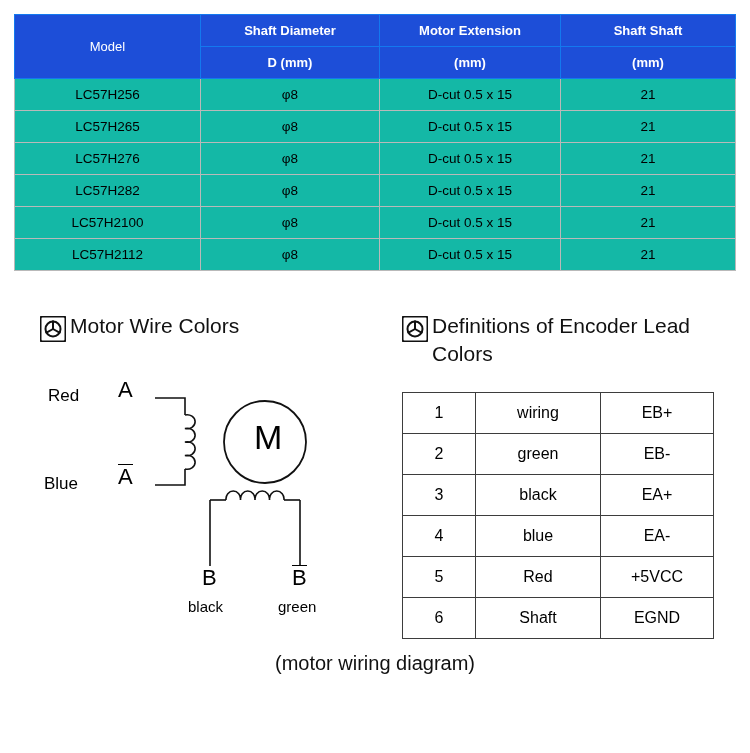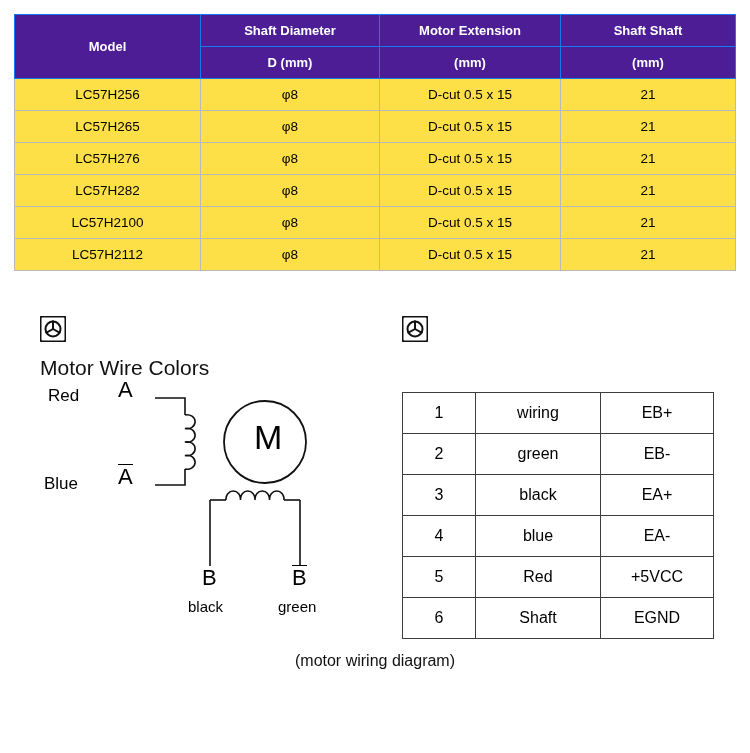--- a/index.html
+++ b/index.html
@@ -30,43 +30,42 @@
   }
   table.spec th, table.spec td {
     border: 1px solid #b9b9b9;
     text-align: center;
     font-size: 13.5px;
     padding: 0;
     height: 31px;
     vertical-align: middle;
   }
   table.spec thead th {
-    background: #4c1d95;
+    background: #1d4ed8;
     color: #ffffff;
     border-color: #1379ef;
     font-weight: bold;
     font-size: 13px;
   }
   table.spec thead th.model-cell {
-    font-weight: bold;
+    font-weight: normal;
   }
   table.spec tbody td {
-    background: #fde047;
+    background: #14b8a6;
     color: #000000;
     height: 31px;
     font-size: 13.5px;
   }
 
   
   .section-head {
     position: absolute;
     display: flex;
     align-items: flex-start;
-    gap: 12px;
-    flex-direction: column;
+    gap: 4px;
   }
   .sec-icon {
     width: 26px;
     height: 26px;
     flex: 0 0 26px;
     margin-top: 4px;
   }
   .sec-title {
     font-size: 21px;
     line-height: 28px;
@@ -135,21 +134,21 @@
     background: #fff;
   }
 
   
   #caption {
     position: absolute;
     left: 0;
     right: 0;
     top: 652px;
     text-align: center;
-    font-size: 16px;
+    font-size: 20px;
     color: #111;
   }
 </style>
 </head>
 <body>
 
 <div id="spec-table-wrap">
   <table class="spec">
     <thead>
       <tr>
@@ -221,20 +220,21 @@
 <div class="section-head" id="encoder-head">
   <span class="sec-icon">
     <svg width="26" height="26" viewBox="0 0 26 26" aria-hidden="true">
       <rect x="0.5" y="0.5" width="25" height="25" rx="2" fill="none" stroke="#111" stroke-width="2"></rect>
       <circle cx="13" cy="13" r="7.5" fill="none" stroke="#111" stroke-width="2"></circle>
       <path d="M13 13 L13 4.6" stroke="#111" stroke-width="2"></path>
       <path d="M13 13 L20.4 17.2" stroke="#111" stroke-width="2"></path>
       <path d="M13 13 L5.6 17.2" stroke="#111" stroke-width="2"></path>
     </svg>
   </span>
+  <span class="sec-title">Definitions of Encoder Lead Colors</span>
 </div>
 
 <div id="wiring-diagram">
   <svg width="360" height="250" viewBox="0 0 360 250">
 
     <path d="M125 28 L155 28 L155 45" fill="none" stroke="#111" stroke-width="1.6"></path>
     <path d="M125 115 L155 115 L155 99" fill="none" stroke="#111" stroke-width="1.6"></path>
 
     <path d="M155 45
              a8 7 0 1 1 0 13.5

